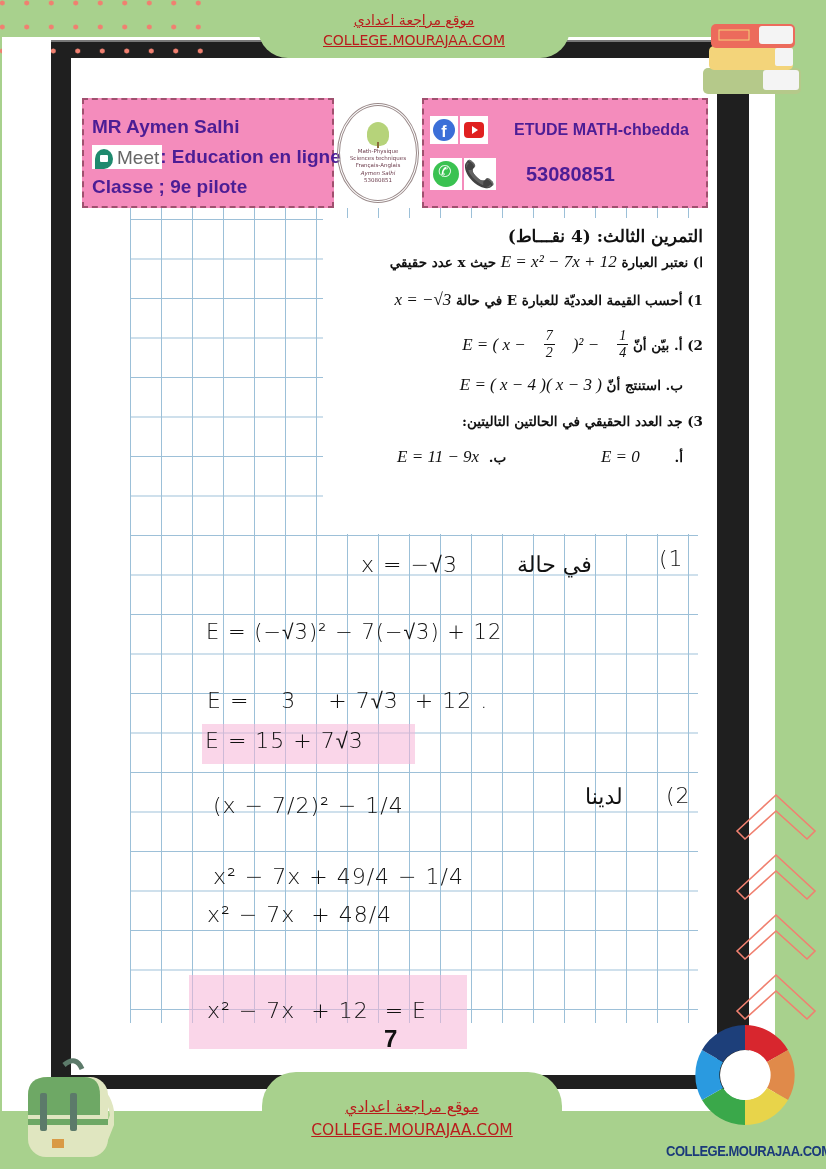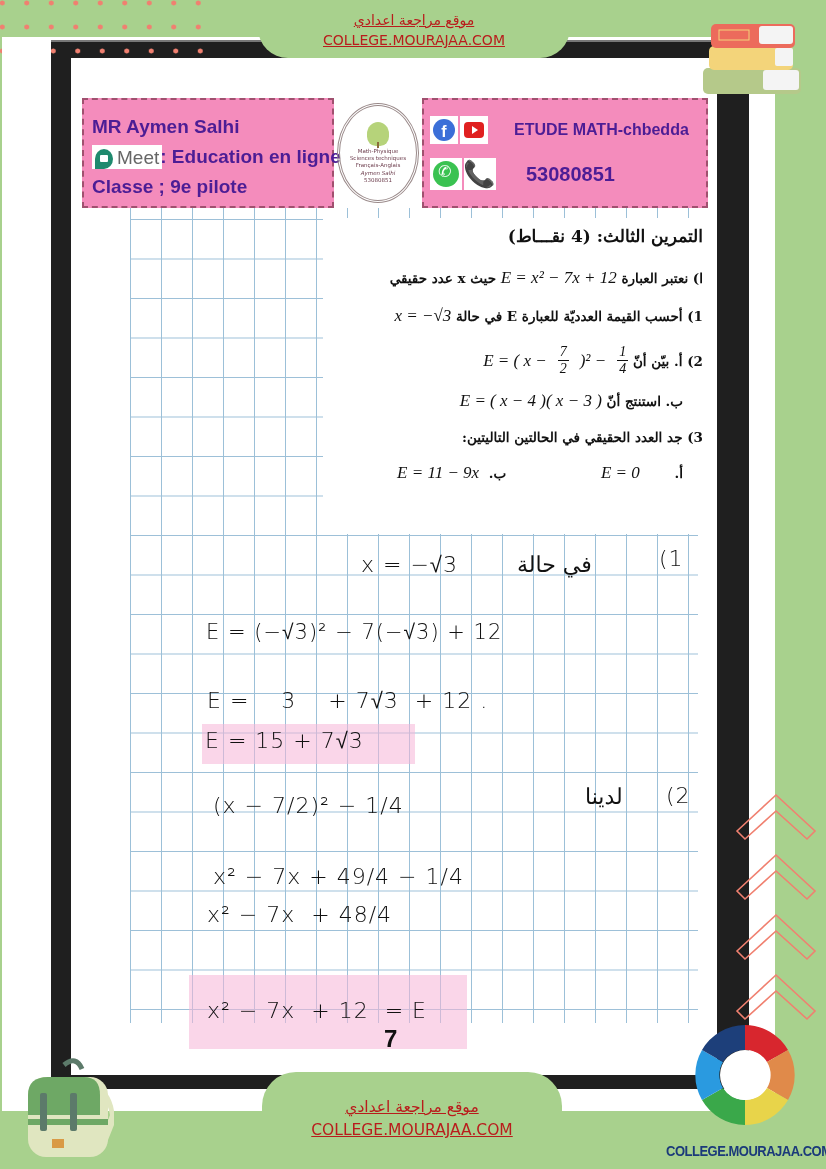--- a/index.html
+++ b/index.html
@@ -108,21 +108,21 @@
     }
     .exercise-cover {
       position: absolute; left: 252px; top: 160px; width: 380px; height: 316px;
       background: #fff;
     }
     .exercise {
       position: absolute; left: 260px; top: 168px; width: 372px;
       direction: rtl; text-align: right; color: #111;
       font-family: "DejaVu Serif", serif;
     }
-    .ex-title { font-size: 17px; font-weight: bold; margin-bottom: 22px; }
+    .ex-title { font-size: 17px; font-weight: bold; margin-bottom: 6px; }
     .ex-line { font-size: 13.5px; font-weight: bold; margin-bottom: 18px; white-space: nowrap; }
     .ex-line .m { font-family: "Liberation Serif", serif; font-style: italic; font-weight: normal; font-size: 17px; direction: ltr; unicode-bidi: embed; }
     .frac { display: inline-flex; flex-direction: column; align-items: center; vertical-align: middle; font-size: 14px; line-height: 1.15; }
     .frac span:first-child { border-bottom: 1px solid #111; padding: 0 2px; }
     
     .hw {
       position: absolute; color: #111;
       font-family: "DejaVu Sans", sans-serif; font-weight: 300;
       font-size: 22px; white-space: nowrap; letter-spacing: 1px;
     }
@@ -226,21 +226,21 @@
       <span>ا) نعتبر العبارة</span>
       <span class="m">E = x² − 7x + 12</span>
       <span>حيث x عدد حقيقي</span>
     </div>
     <div class="ex-line">
       <span>1) أحسب القيمة العدديّة للعبارة E في حالة</span>
       <span class="m">x = −√3</span>
     </div>
     <div class="ex-line" style="margin-bottom:14px">
       <span>2) أ. بيّن أنّ</span>
-      <span class="m" style="direction:ltr;display:inline-flex;align-items:center;gap:11px">
+      <span class="m" style="direction:ltr;display:inline-flex;align-items:center;gap:18px">
         <span>E = ( x −</span>
         <span class="frac">
             <span>7</span>
             <span>2</span>
           </span>
         <span>)² −</span>
         <span class="frac">
             <span>1</span>
             <span>4</span>
           </span>

